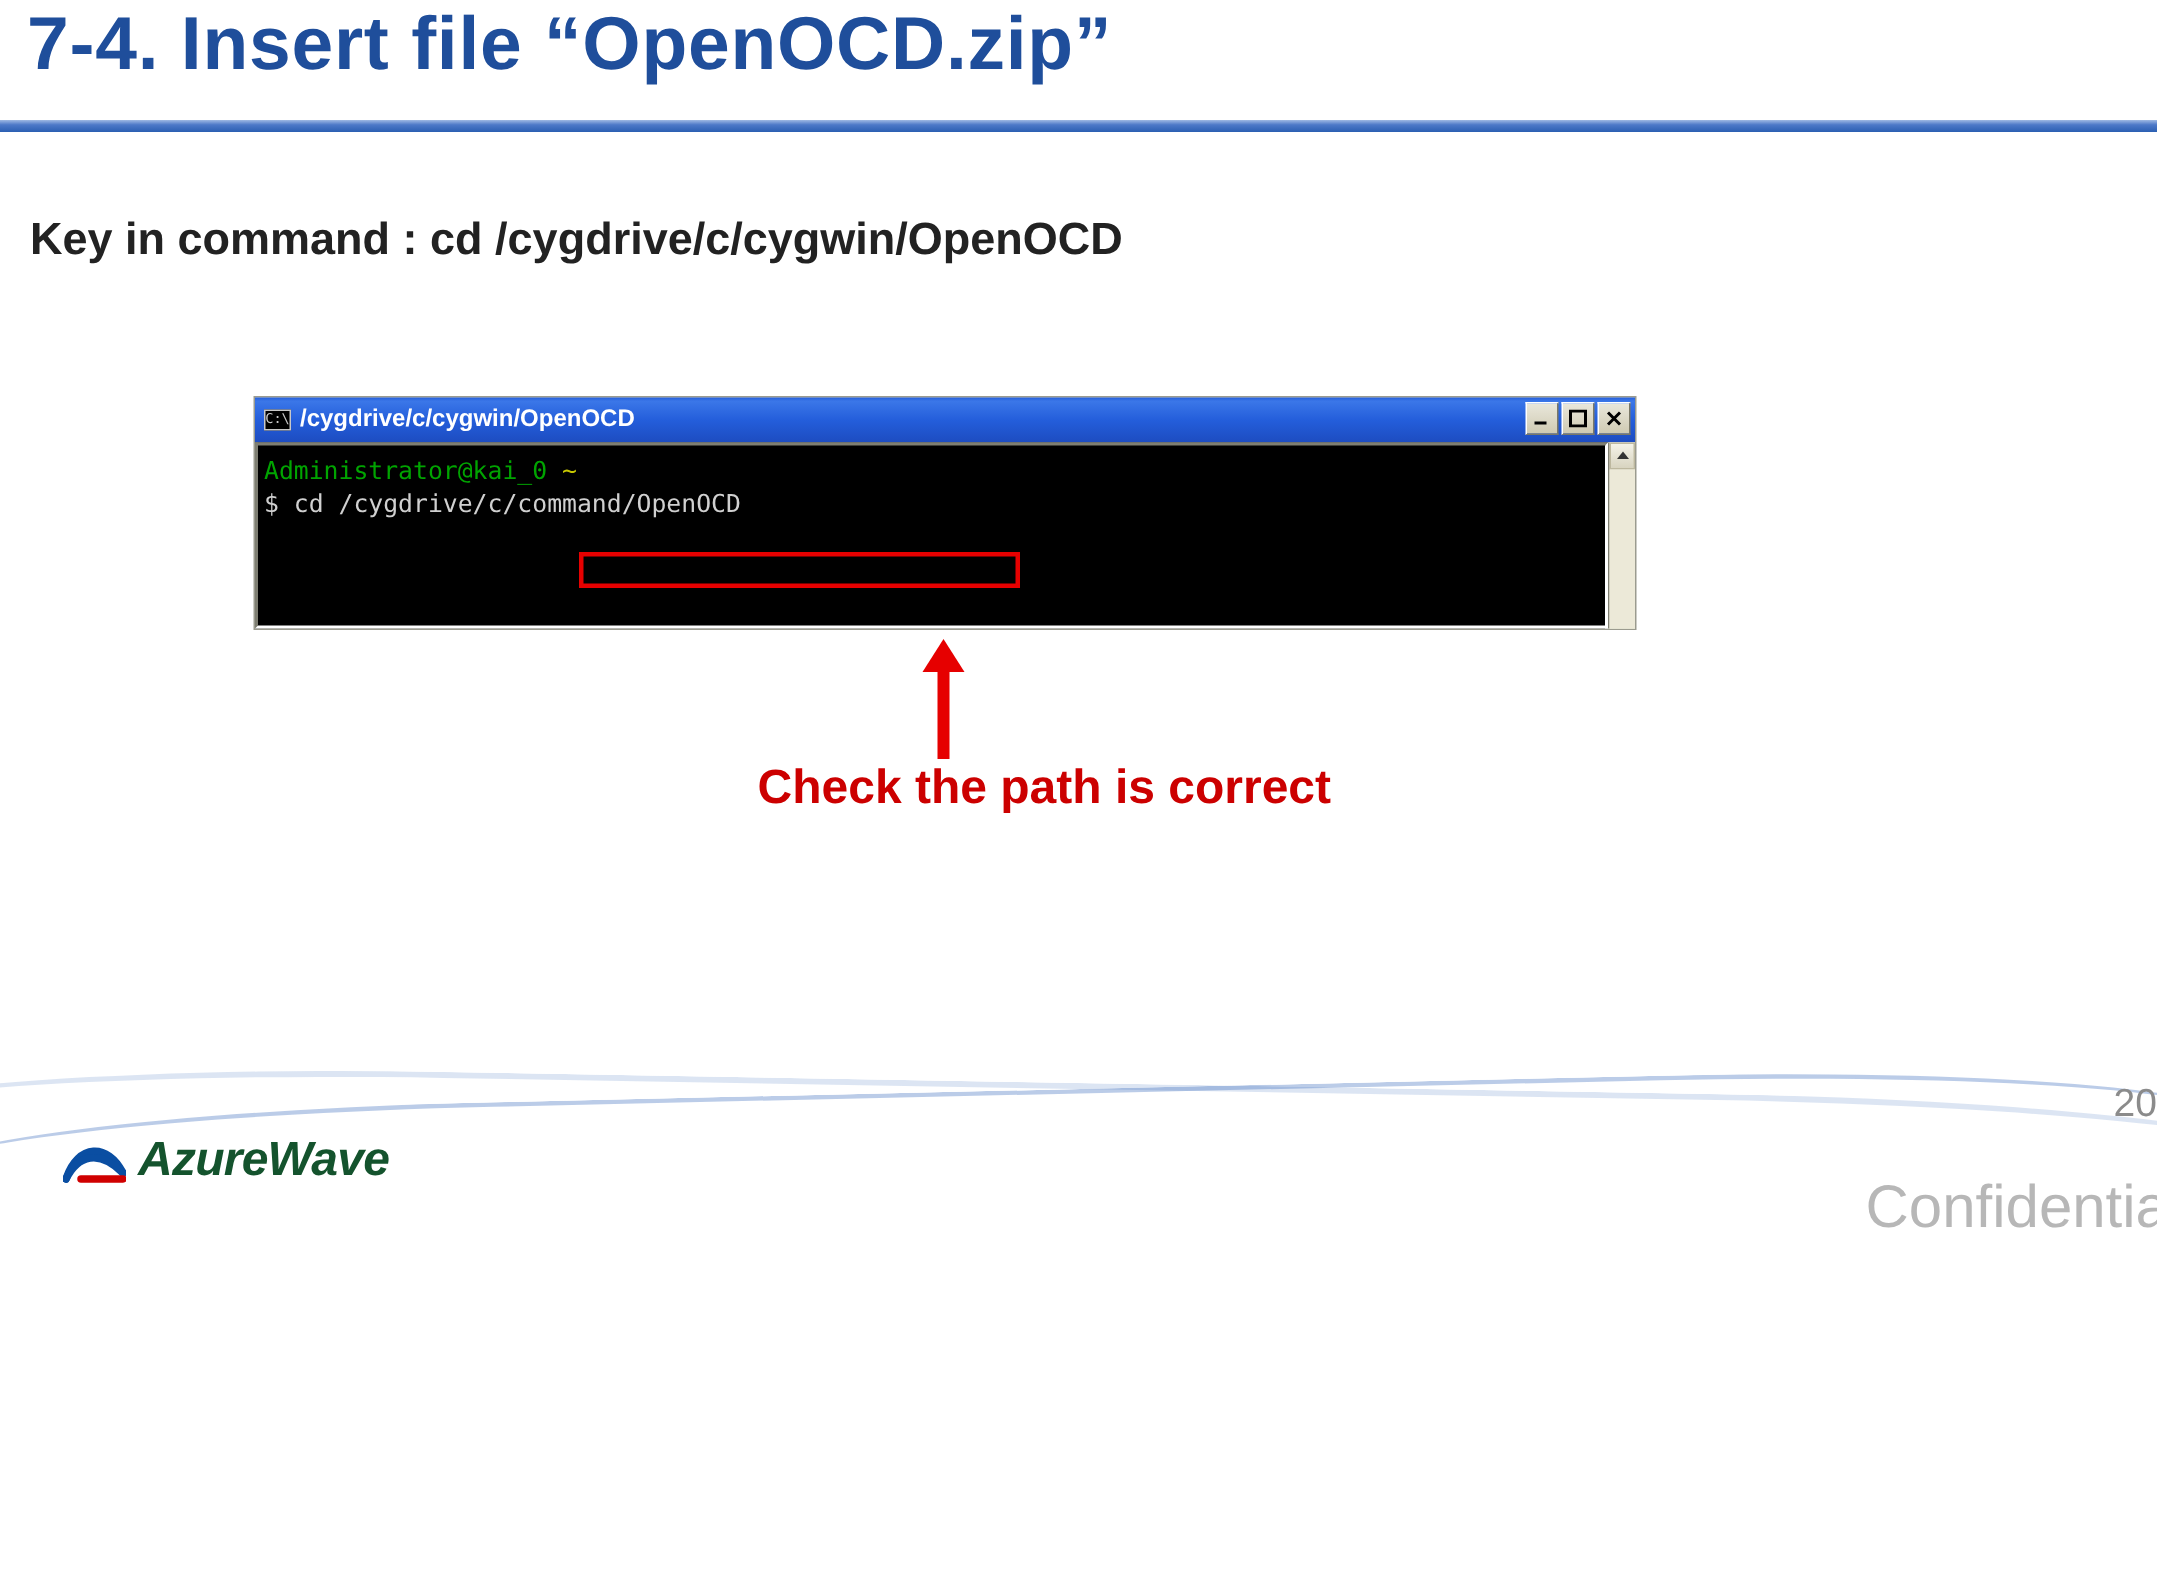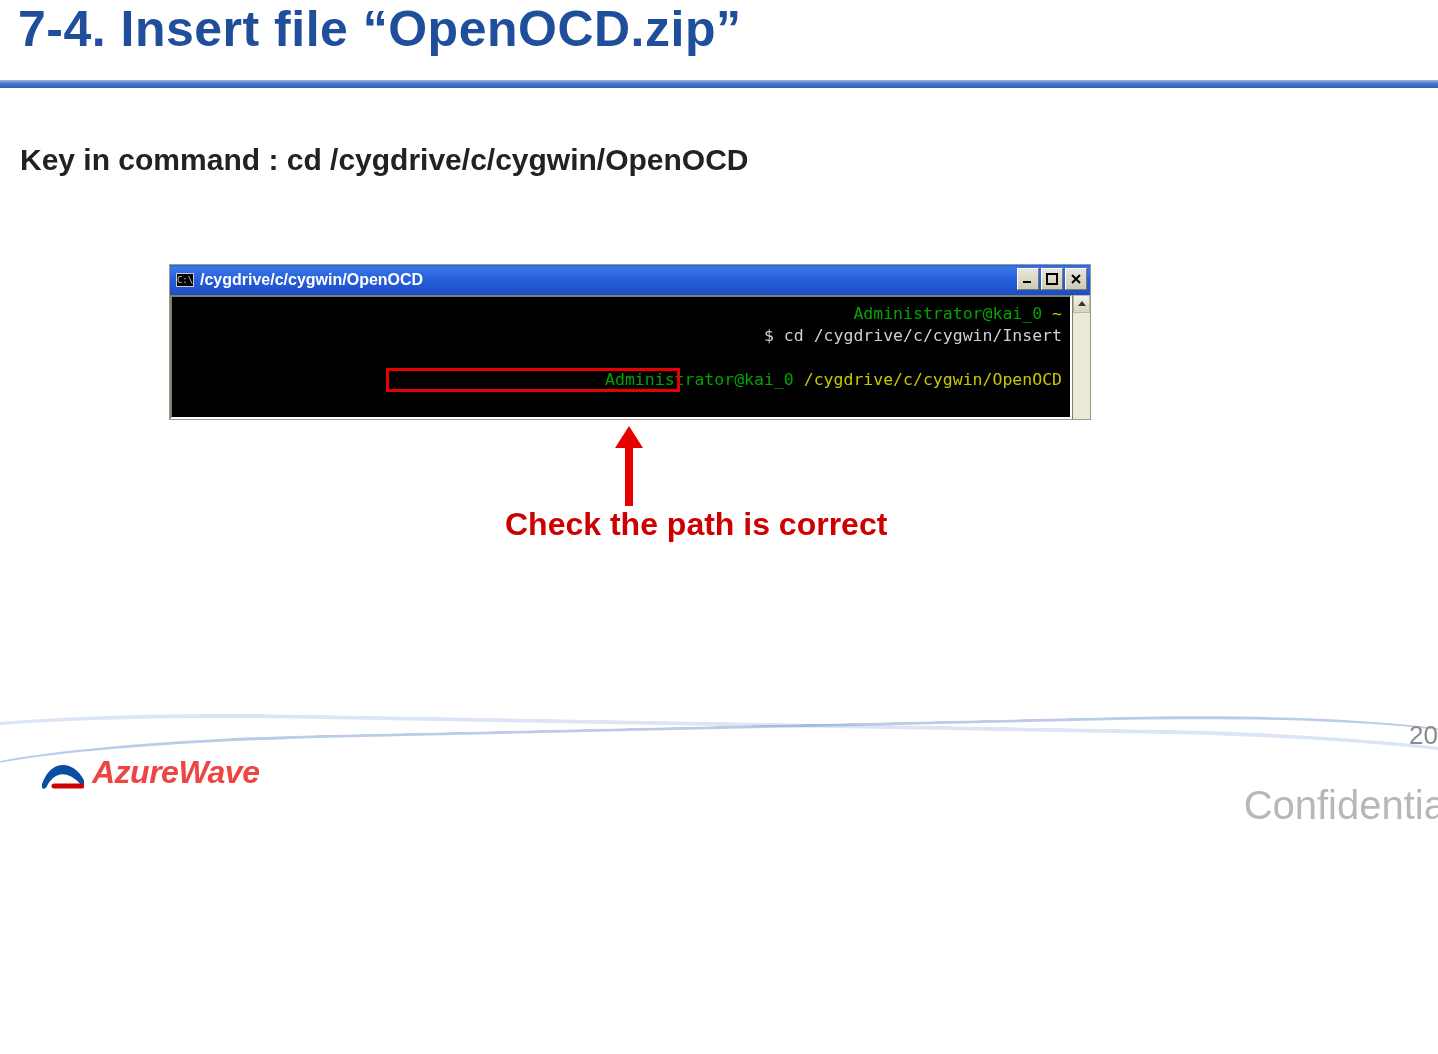--- a/index.html
+++ b/index.html
@@ -102,21 +102,21 @@
     height: 18px;
     background: linear-gradient(to bottom,#f4f2e8,#d8d4c0);
     border: 1px solid #bdb89f;
     display:flex;align-items:center;justify-content:center;
   }
   .sb-track { flex:1; background:#ece9d8; }
 
   .t-green { color: #00a400; }
   .t-white { color: #d0d0d0; }
   .t-yellow { color: #c8c800; }
-  .t-line { white-space: pre; text-align: right; }
+  .t-line { white-space: pre; }
 
   .red-highlight-box {
     position: absolute;
     border: 3px solid #e60000;
     pointer-events: none;
   }
 
   
   .red-arrow {
     position: absolute;
@@ -163,21 +163,21 @@
   .logo {
     position: absolute; left: 42px; bottom: 15px;
     display: flex; align-items: center; gap: 8px;
   }
   .logo-mark {
     width: 42px; height: 34px; position: relative;
   }
   .logo-mark svg { width: 42px; height: 34px; }
   .logo-text {
     font-size: 32px; font-weight: 800; font-style: italic;
-    color: #ef4444;
+    color: #14532d;
     letter-spacing: -0.5px;
   }
   .page-number {
     position: absolute; right: 0; bottom: 55px;
     font-size: 26px; color: #8b8b8b;
   }
   .confidential {
     position: absolute; right: -8px; bottom: -4px;
     font-size: 40px; color: #b7b7b7;
     transform: translateY(18px);
@@ -211,23 +211,22 @@
         <div class="term-winbtn">
           <svg viewBox="0 0 12 12">
               <path d="M2 2 L10 10 M10 2 L2 10" stroke="#000" stroke-width="2"></path>
             </svg>
         </div>
       </div>
     </div>
     <div class="term-client">
       <div class="term-body">
         <div class="t-line"><span class="t-green">Administrator@kai_0 </span><span class="t-yellow">~</span></div>
-        <div class="t-line"><span class="t-white">$ </span><span class="t-white">cd /cygdrive/c/cygwin/Insert</span></div>
+        <div class="t-line"><span class="t-white">$ </span><span class="t-white">cd /cygdrive/c/command/OpenOCD</span></div>
         <div class="t-line">&nbsp;</div>
-        <div class="t-line"><span class="t-green">Administrator@kai_0 </span><span class="t-yellow">/cygdrive/c/cygwin/OpenOCD</span></div>
 
         <div class="red-highlight-box" style="left:214px; top:71px; width:294px; height:24px;"></div>
       </div>
       <div class="term-scrollbar">
         <div class="sb-btn">
           <svg viewBox="0 0 10 10" width="10" height="10">
               <path d="M1 7 L5 2 L9 7 Z" fill="#333"></path>
             </svg>
         </div>
         <div class="sb-track"></div>

